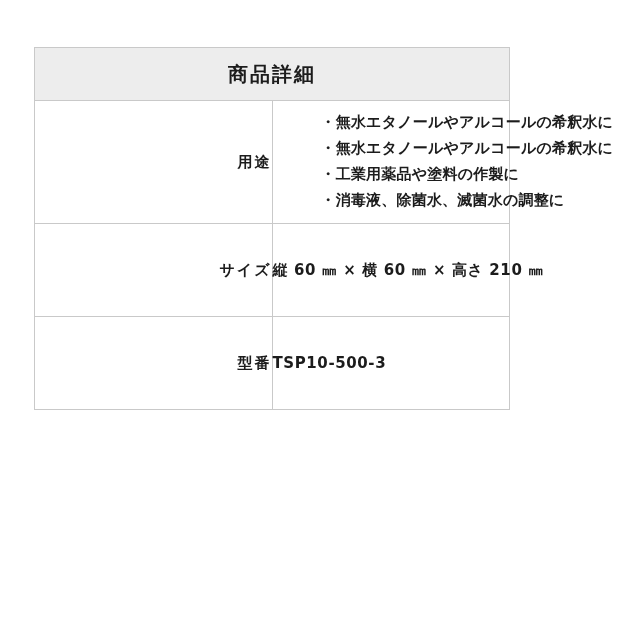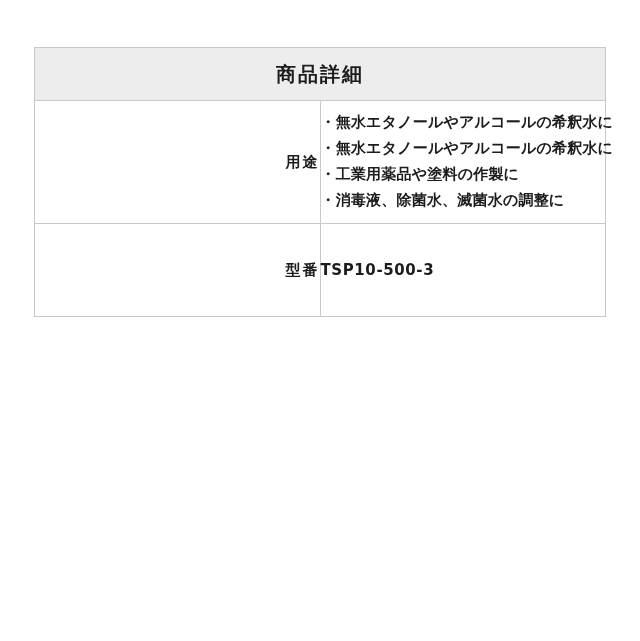--- a/index.html
+++ b/index.html
@@ -18,21 +18,21 @@
     width: 640px;
     height: 641px;
     position: relative;
     background: #ffffff;
     box-sizing: border-box;
   }
   .spec-table {
     position: absolute;
     left: 34px;
     top: 47px;
-    width: 572px;
+    width: 476px;
     border: 1px solid #c9c9c9;
     border-collapse: collapse;
     background: #7f1d1d;
     table-layout: fixed;
   }
   .spec-table td, .spec-table th {
     border: 1px solid #c9c9c9;
     padding: 0;
     vertical-align: middle;
   }
@@ -76,20 +76,21 @@
     padding: 0;
     list-style: none;
   }
   .bullet-list li {
     font-size: 15px;
     font-weight: bold;
     line-height: 1.72;
     color: #1c1c1c;
     white-space: nowrap;
     letter-spacing: 0.2px;
+    padding-left: 48px;
   }
   .row-usage .value-cell { height: 122px; }
   .row-size .value-cell { height: 92px; }
   .row-model .value-cell { height: 92px; }
   .value-text {
     font-size: 15px;
     font-weight: bold;
     color: #1c1c1c;
     letter-spacing: 0.6px;
     white-space: nowrap;
@@ -108,20 +109,26 @@
         <td class="label-cell">用途</td>
         <td class="value-cell">
           <ul class="bullet-list">
             <li>・無水エタノールやアルコールの希釈水に</li>
             <li>・無水エタノールやアルコールの希釈水に</li>
             <li>・工業用薬品や塗料の作製に</li>
             <li>・消毒液、除菌水、滅菌水の調整に</li>
           </ul>
         </td>
       </tr>
+      <tr class="row-size">
+        <td class="label-cell">サイズ</td>
+        <td class="value-cell">
+          <div class="value-text">縦 60 ㎜ × 横 60 ㎜ × 高さ 210 ㎜</div>
+        </td>
+      </tr>
       <tr class="row-model">
         <td class="label-cell">型番</td>
         <td class="value-cell">
           <div class="value-text">TSP10-500-3</div>
         </td>
       </tr>
     </tbody>
   </table>
 </div>
 

